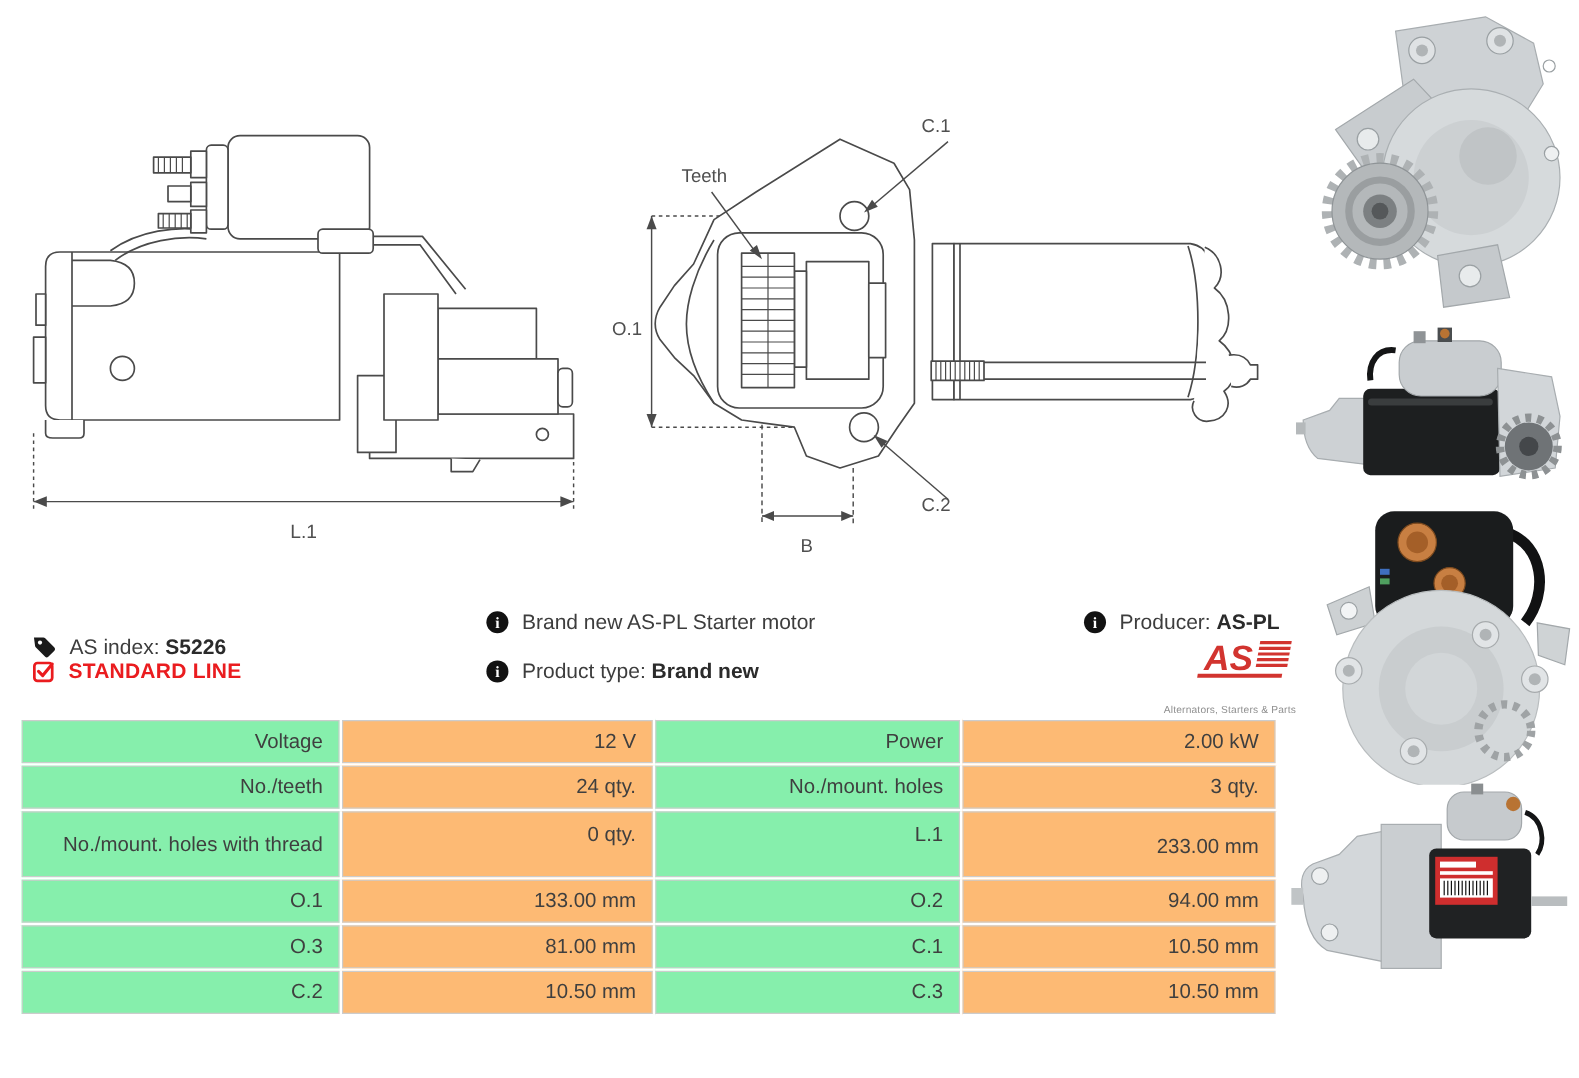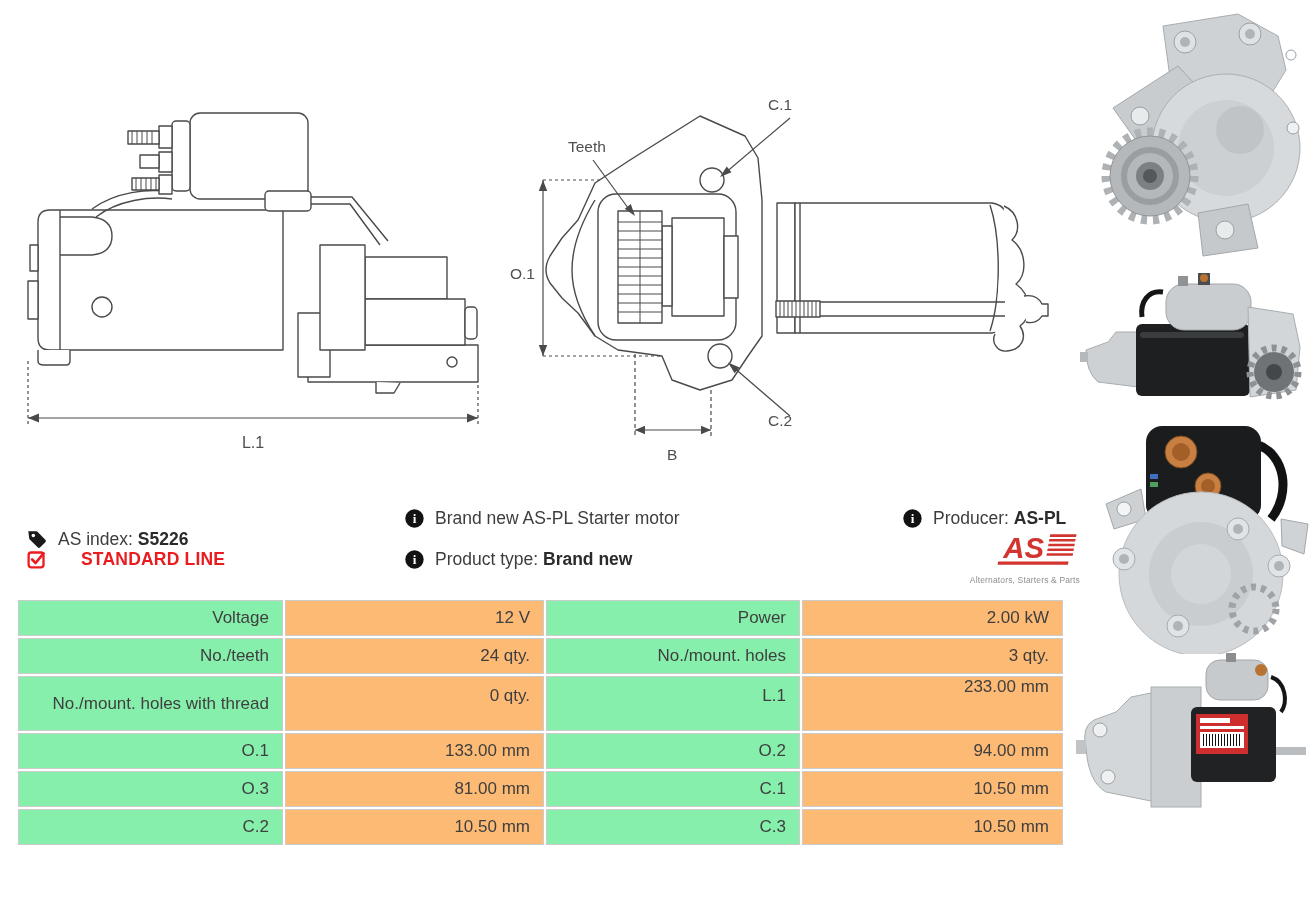--- a/index.html
+++ b/index.html
@@ -3,25 +3,25 @@
 <meta charset="utf-8">
 <style>
   html,body{margin:0;padding:0;background:#fff;}
   .page{position:relative;width:1316px;height:898px;background:#ffffff;
         font-family:"Liberation Sans",sans-serif;overflow:hidden;}
   .abs{position:absolute;}
   
   .info-item{position:absolute;display:flex;align-items:center;gap:10px;
              font-size:17.5px;color:#3d3d3d;white-space:nowrap;}
   .info-item .b{font-weight:bold;color:#2b2b2b;}
-  .info-item .red{color:#ea1c1f;font-weight:bold;letter-spacing:.2px;margin-left:24px;}
+  .info-item .red{color:#ea1c1f;font-weight:bold;letter-spacing:.2px;}
   .icon{display:inline-flex;align-items:center;justify-content:center;flex:0 0 auto;}
   
   .logo-wrap{position:absolute;left:956px;top:532px;width:124px;text-align:right;}
-  .logo-tagline{font-size:8.5px;color:#8f8f8f;margin-top:3px;letter-spacing:.15px;}
+  .logo-tagline{font-size:8.5px;color:#8f8f8f;margin-top:13px;letter-spacing:.15px;}
   
   table.spec{position:absolute;left:16px;top:598px;width:1047px;
              border-collapse:collapse;table-layout:fixed;}
   table.spec td{border:2px solid #ffffff;box-shadow:inset 0 0 0 1px #cccccc;
                 font-size:17px;color:#3f3f3f;text-align:right;
                 padding:2px 14px 2px 8px;vertical-align:middle;line-height:1.25;}
   table.spec td.lbl{background:#86efac;}
   table.spec td.val{background:#fdba74;}
   tr.r{height:38px;} tr.tall{height:57px;}
   
@@ -217,21 +217,21 @@
       <tr class="r">
         <td class="lbl">No./teeth</td>
         <td class="val">24 qty.</td>
         <td class="lbl">No./mount. holes</td>
         <td class="val">3 qty.</td>
       </tr>
       <tr class="tall">
         <td class="lbl">No./mount. holes with thread</td>
         <td class="val" style="vertical-align:top;padding-top:9px;">0 qty.</td>
         <td class="lbl" style="vertical-align:top;padding-top:9px;">L.1</td>
-        <td class="val" style="vertical-align:top;padding-top:0;">233.00 mm</td>
+        <td class="val" style="vertical-align:top;padding-top:19px;">233.00 mm</td>
       </tr>
       <tr class="r">
         <td class="lbl">O.1</td>
         <td class="val">133.00 mm</td>
         <td class="lbl">O.2</td>
         <td class="val">94.00 mm</td>
       </tr>
       <tr class="r">
         <td class="lbl">O.3</td>
         <td class="val">81.00 mm</td>

